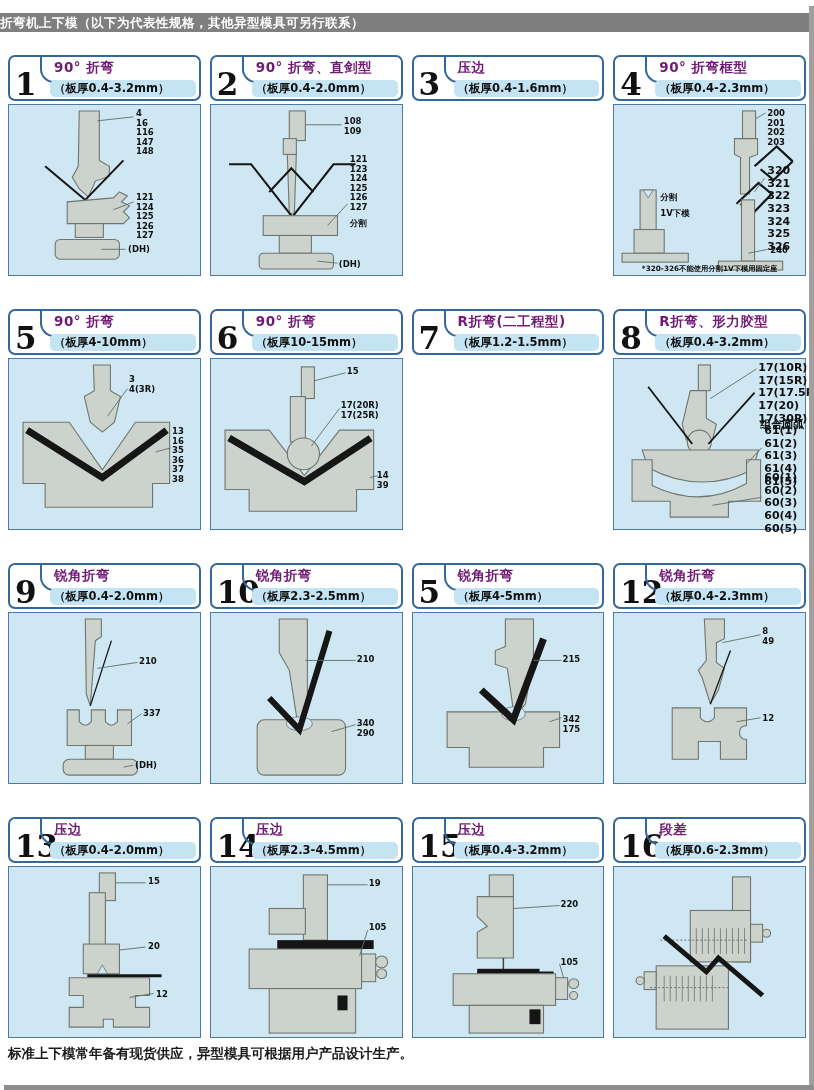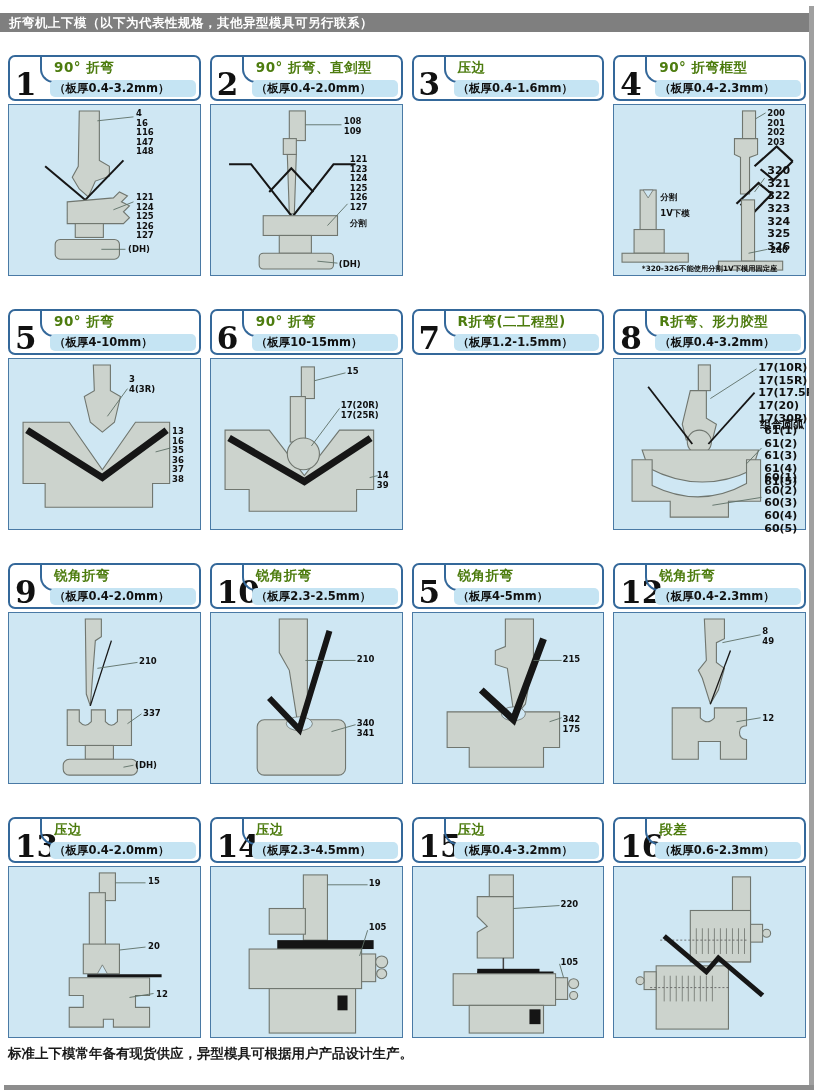--- a/index.html
+++ b/index.html
@@ -6,21 +6,21 @@
   body{
     width:814px;height:1090px;position:relative;overflow:hidden;
     background:#ffffff;
     font-family:"DejaVu Sans","Liberation Sans",sans-serif;
   }
   .edge-r{position:absolute;right:0;top:6px;width:5px;height:1084px;background:#a0a0a0;}
   .edge-b{position:absolute;left:4px;bottom:0;width:810px;height:5px;background:#8d8d8d;}
   .topbar{
     position:absolute;left:0;top:13px;width:100%;height:19px;background:#7f7f7f;
     color:#ffffff;font-weight:bold;font-size:12.5px;line-height:19px;
-    padding-left:9px;box-sizing:border-box;letter-spacing:0.5px;white-space:nowrap;
+    box-sizing:border-box;letter-spacing:0.5px;white-space:nowrap;
   }
   .grid{
     position:absolute;left:8px;top:55px;width:798px;
     display:grid;grid-template-columns:repeat(4,1fr);column-gap:9px;row-gap:33px;
   }
   .panel{width:100%;}
   .ph{
     position:relative;height:46px;background:#ffffff;
     border:2px solid #34689a;border-radius:7px;box-sizing:border-box;
   }
@@ -29,21 +29,21 @@
     font-family:"DejaVu Serif","Liberation Serif",serif;
     font-weight:bold;font-size:31px;line-height:1;color:#111111;
   }
   .curve{
     position:absolute;left:30px;top:-2px;width:14px;height:26px;
     border-left:2px solid #34689a;border-bottom:2px solid #34689a;
     border-bottom-left-radius:14px;
   }
   .ttl{
     position:absolute;left:44px;top:2px;font-size:13.5px;font-weight:bold;
-    color:#4d7c0f;white-space:nowrap;letter-spacing:0.5px;
+    color:#701a75;white-space:nowrap;letter-spacing:0.5px;
   }
   .spec{
     position:absolute;left:40px;right:3px;bottom:2px;height:17px;
     background:#c5e4f3;border-radius:5px;
     font-size:11.5px;font-weight:bold;line-height:17px;color:#111;
     padding-left:4px;white-space:nowrap;overflow:hidden;box-sizing:border-box;
   }
   .pb{
     position:relative;height:172px;margin-top:3px;background:#cfe7f3;
     border:1.6px solid #4a7aa5;box-sizing:border-box;
@@ -330,21 +330,21 @@
       <svg viewBox="0 0 190 172" preserveAspectRatio="none">
         <polygon class="die" points="68,6 96,6 96,100 87,116 78,58 68,40"></polygon>
         <rect class="die" x="46" y="108" width="88" height="56" rx="7"></rect>
         <ellipse class="cut" cx="88" cy="112" rx="13" ry="7"></ellipse>
         <polyline class="sheet" points="118,18 88,118 58,86" stroke-width="6"></polyline>
         <line class="ld" x1="94" y1="48" x2="144" y2="48"></line>
         <line class="ld" x1="120" y1="120" x2="144" y2="113"></line>
       </svg>
       <div class="lbl" style="left:146px;top:42px">210</div>
       <div class="lbl" style="left:146px;top:106px">340
-341</div>
+290</div>
     </div>
   </section>
 
   <section class="panel">
     <div class="ph">
       <span class="num">5</span>
       <span class="curve"></span>
       <div class="ttl">锐角折弯</div>
       <div class="spec">（板厚4-5mm）</div>
     </div>

